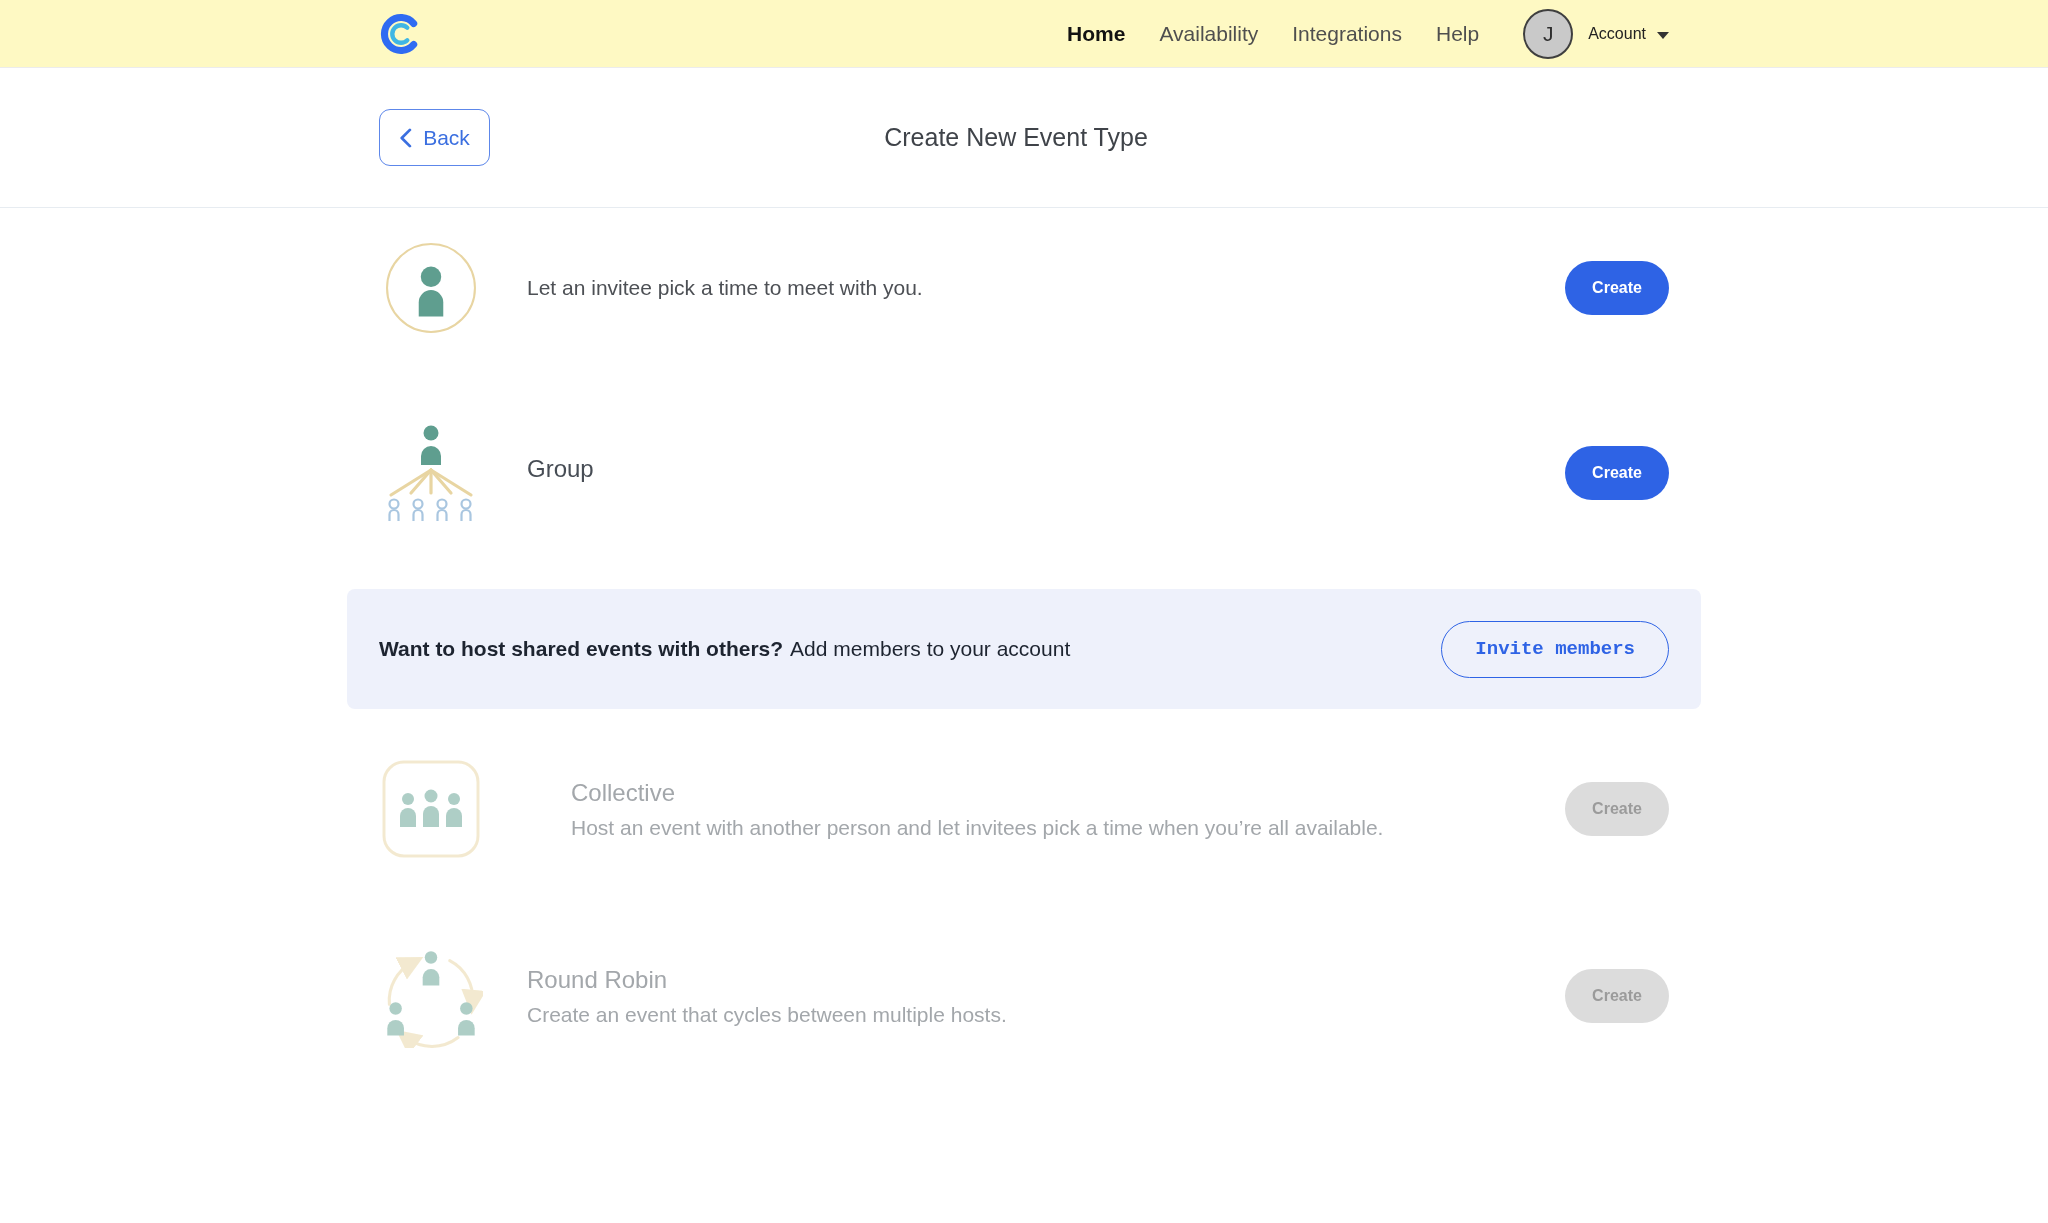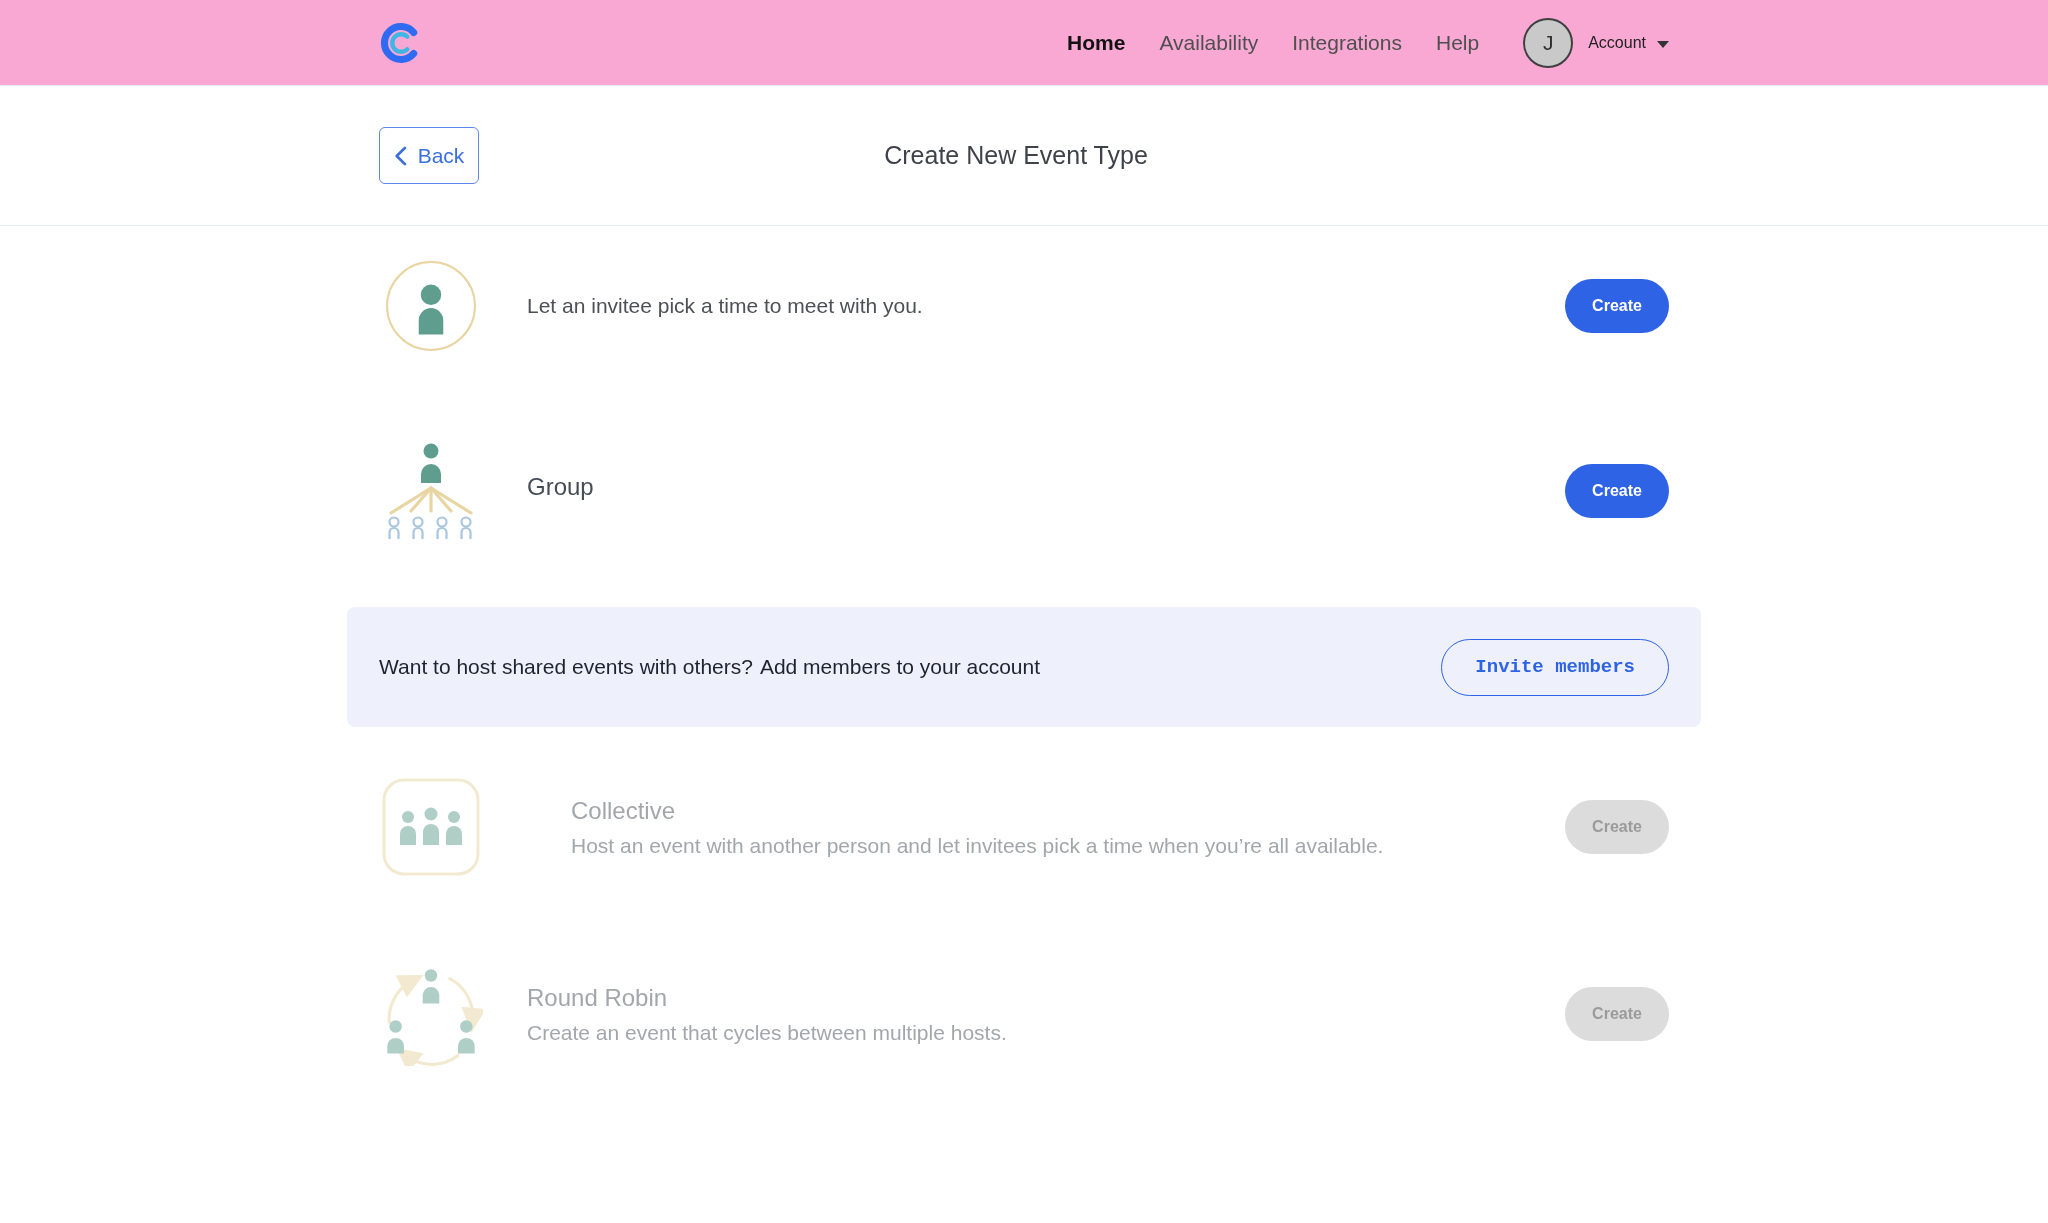--- a/index.html
+++ b/index.html
@@ -14,41 +14,41 @@
   *{box-sizing:border-box;}
   html,body{margin:0;padding:0;}
   body{
     width:2048px;height:1223px;background:#ffffff;overflow:hidden;
     font-family:"Liberation Sans", sans-serif;color:#4d5055;
     -webkit-font-smoothing:antialiased;
   }
   .container{width:1354px;margin:0 auto;height:100%;}
 
   
-  .header{height:86px;background:#f9a8d4;border-bottom:1px solid #ececec;}
+  .header{height:68px;background:#fef9c3;border-bottom:1px solid #ececec;}
   .header .container{display:flex;align-items:center;justify-content:space-between;padding:0 32px;}
   .logo{display:flex;align-items:center;cursor:pointer;}
   .nav{display:flex;align-items:center;gap:34px;font-size:21px;}
   .nav-link{color:#4f4f4f;cursor:pointer;}
   .nav-link.active{color:#121212;font-weight:700;}
   .account{display:flex;align-items:center;margin-left:10px;cursor:pointer;}
   .avatar{
     width:50px;height:50px;border-radius:50%;background:#c9c9c9;border:2.5px solid #3f3f3f;
     display:flex;align-items:center;justify-content:center;font-size:21px;color:#2e2e2e;
   }
   .account-label{margin-left:15px;font-size:16px;color:#222;}
   .caret{width:0;height:0;border-left:6px solid transparent;border-right:6px solid transparent;
     border-top:7px solid #333;margin-left:11px;margin-top:4px;}
 
   
   .subheader{height:140px;background:#fff;border-bottom:1px solid #e7ecf1;}
   .subheader .container{position:relative;display:flex;align-items:center;padding:0 32px;}
   .back-btn{
     display:flex;align-items:center;justify-content:center;gap:11px;
-    width:100px;height:57px;border:1px solid #5d87ea;border-radius:6px;background:#fff;
+    width:111px;height:57px;border:1px solid #5d87ea;border-radius:11px;background:#fff;
     color:#3b6fe0;font-size:21px;cursor:pointer;font-family:inherit;z-index:2;
   }
   .page-title{position:absolute;left:0;right:16px;text-align:center;margin:0;
     font-size:25px;font-weight:400;color:#3f4349;}
 
   
   main .container{height:auto;}
   .row{display:flex;align-items:center;height:110px;padding:0 32px;}
   .row.r0{margin-top:25px;}
   .row.r1{margin-top:75px;}
@@ -66,21 +66,21 @@
   .row.disabled .event-title,.row.disabled .event-desc{color:#a3a7ab;}
   .row.disabled .icon{opacity:.5;}
   .row.disabled .create-btn{background:var(--disabled-bg);color:var(--disabled-text);cursor:default;}
 
   
   .banner{
     height:120px;background:var(--banner-bg);border-radius:8px;margin-top:61px;
     display:flex;align-items:center;padding:0 32px;
   }
   .banner-text{font-size:21px;color:#1d2430;}
-  .banner-text .bold{font-weight:400;}
+  .banner-text .bold{font-weight:700;}
   .banner-text .normal{margin-left:7px;}
   .invite-btn{
     margin-left:auto;height:57px;padding:0 33px;border-radius:29px;
     border:1.5px solid var(--blue);background:transparent;color:var(--blue);
     font-size:19px;font-weight:700;cursor:pointer;font-family:Liberation Mono, monospace;flex:none;
   }
 
   
   .person-fill{fill:var(--teal);}
   .gold-stroke{stroke:var(--gold);fill:none;}

